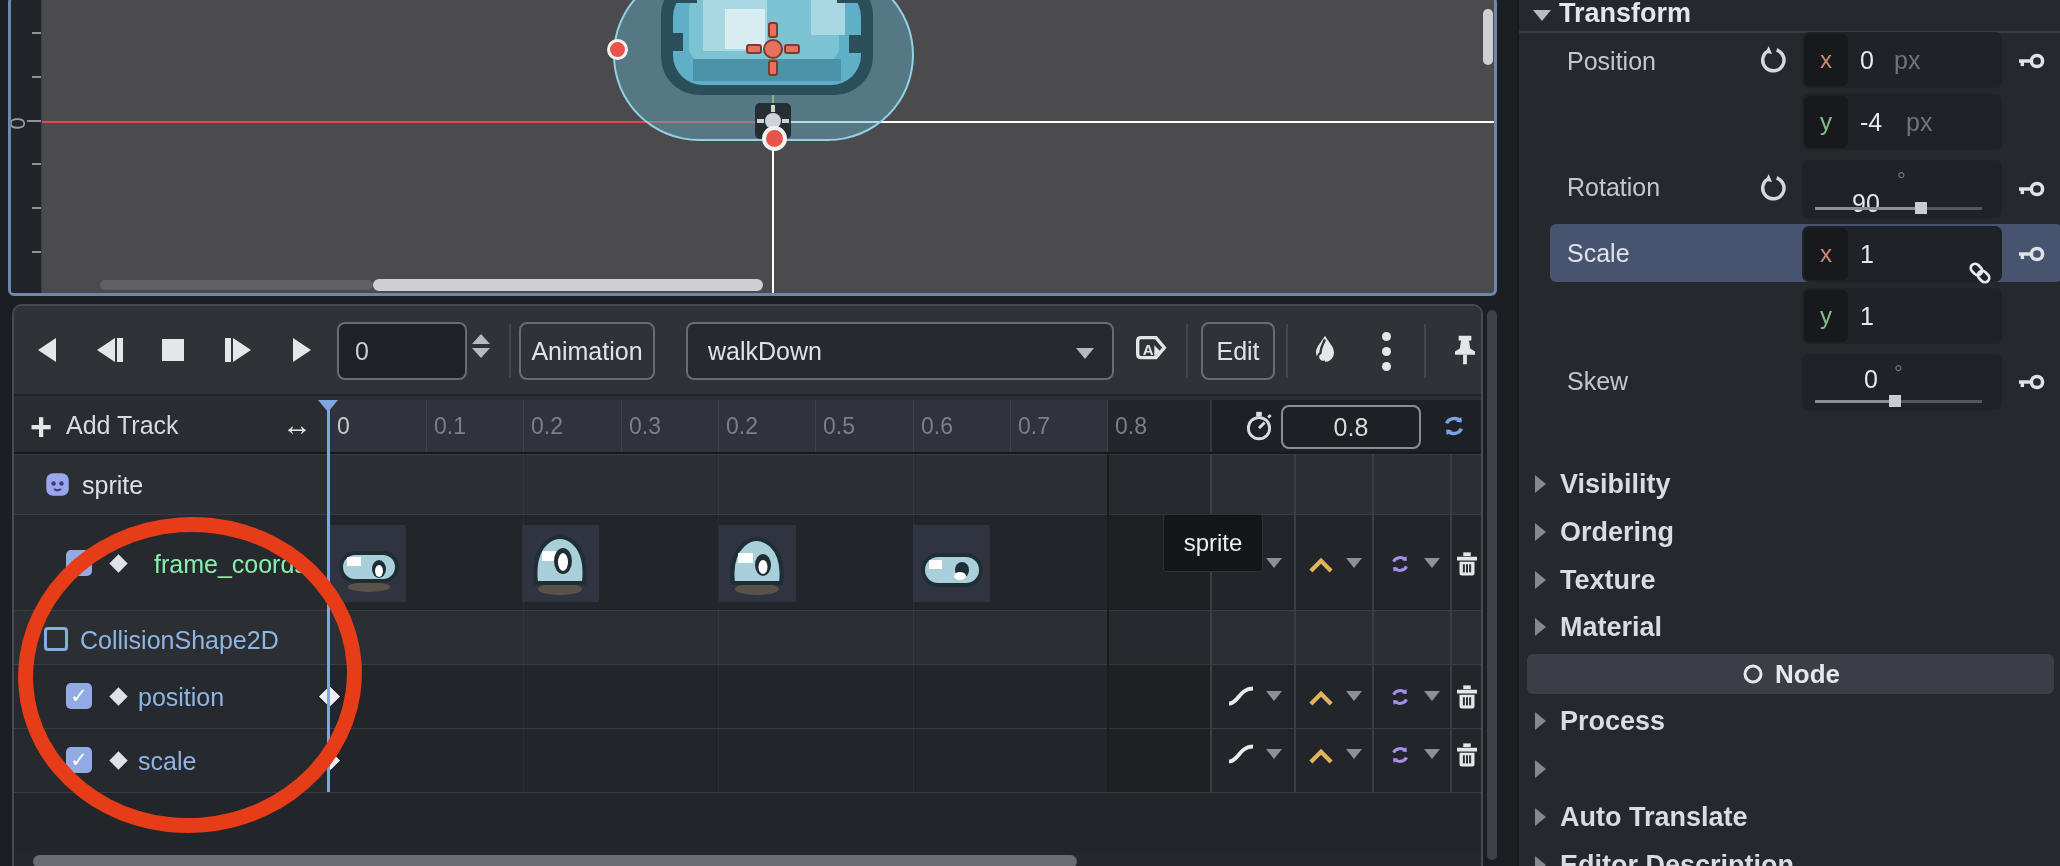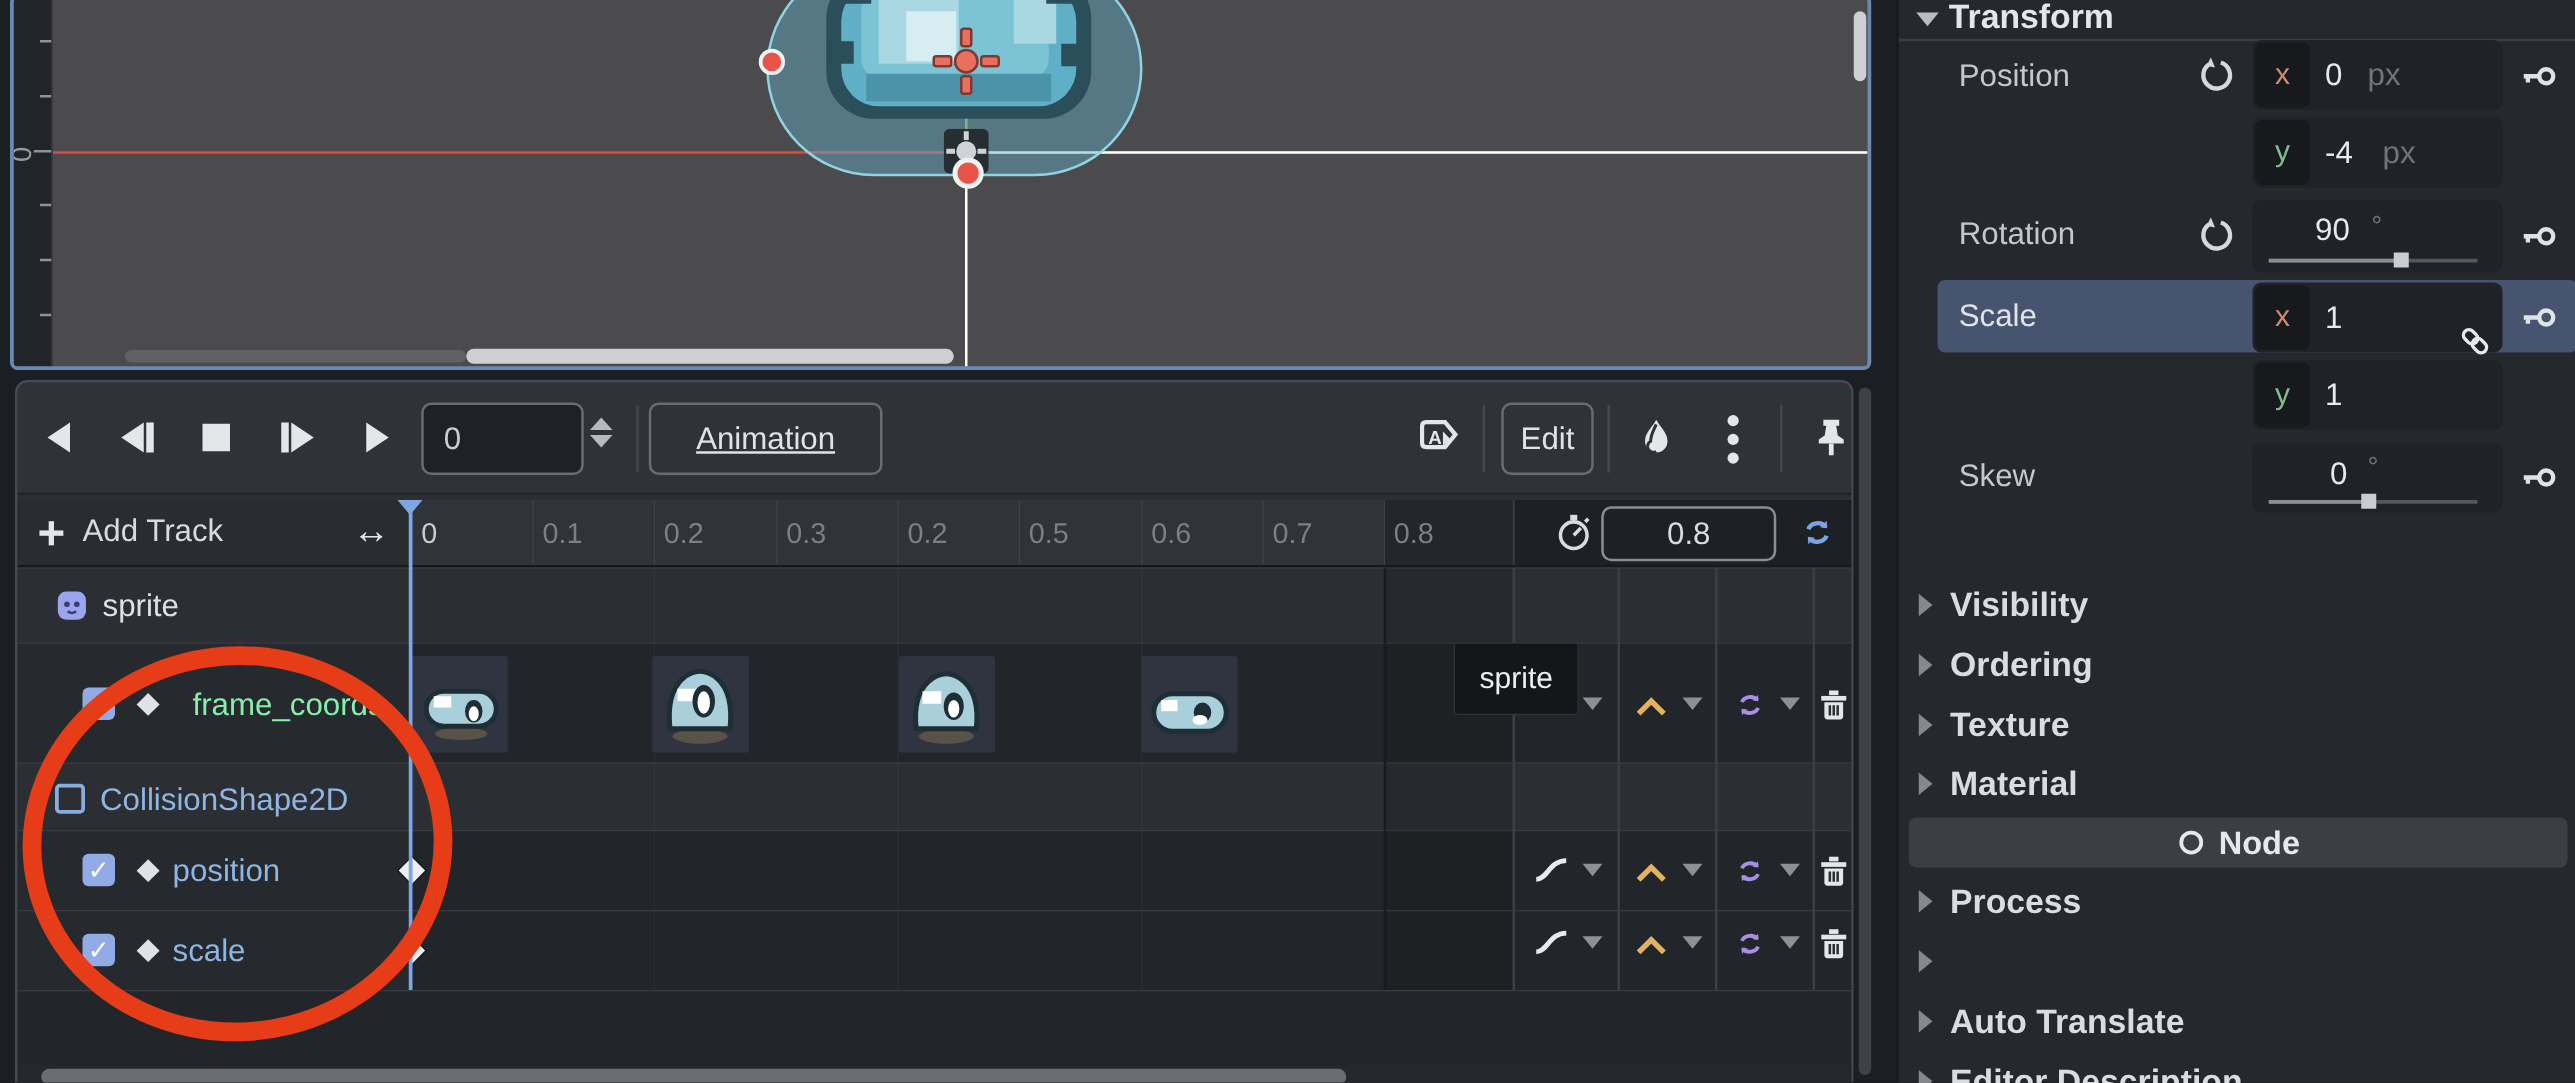--- a/index.html
+++ b/index.html
@@ -186,23 +186,27 @@
 
     <div id="time-spin" class="abs btn">
       <span>0</span>
     </div>
     <div class="abs spin-ud" style="left:458px;top:28px;">
       <div class="spin-up"></div>
         <div class="spin-dn"></div>
     </div>
     <div class="abs vsep" style="left:495px;"></div>
 
-    <button class="abs btn" style="left:505px;width:187px;text-decoration:underline;">
+    <button class="abs btn" style="left:505px;width:136px;">
       <span>Animation</span>
     </button>
+    <div class="abs btn" style="left:672px;width:428px;background:#26292e;justify-content:flex-start;padding-left:20px;">
+      <span>walkDown</span>
+      <div class="abs chev-down" style="right:18px;top:24px;position:absolute;"></div>
+    </div>
 
     <svg class="abs" style="left:1117px;top:25px;" width="40" height="40" viewBox="0 0 24 24">
       <path d="M4 6 q0-2 2-2 h9 l5 6 -5 6 h-9 q-2 0 -2-2 z" fill="none" stroke="#e4e7ea" stroke-width="2"></path>
       <text x="7" y="14.5" font-size="9" font-weight="bold" fill="#e4e7ea" font-family="Liberation Sans,sans-serif">A</text>
       <path d="M14 8.5 l3.4 3.5 -3.4 3.5 z" fill="#e4e7ea"></path>
     </svg>
     <div class="abs vsep" style="left:1172px;"></div>
     <button class="abs btn" style="left:1187px;width:74px;">
       <span>Edit</span>
     </button>
@@ -461,21 +465,21 @@
     <line x1="12.3" y1="12" x2="3" y2="12" stroke="#dfe3e7" stroke-width="2.6"></line>
     <line x1="5.5" y1="12" x2="5.5" y2="15.8" stroke="#dfe3e7" stroke-width="2.6"></line>
   </svg>
 
   <div class="abs insp-label" style="left:48px;top:173px;">Rotation</div>
   <svg class="abs" style="left:237px;top:172px;" width="32" height="32" viewBox="0 0 24 24">
     <path d="M8.5 5.5 a8 8 0 1 0 7 -1" fill="none" stroke="#d5d8dc" stroke-width="2.6"></path>
     <path d="M9.5 1.5 l-2.5 5 5 1 z" fill="#d5d8dc"></path>
   </svg>
   <div class="abs field" style="left:283px;top:160px;width:200px;height:58px;">
-    <span class="fval" style="left:50px;top:10px;">90</span>
+    <span class="fval" style="left:50px;top:29px;">90</span>
     <span class="funit" style="left:95px;top:8px;font-size:22px;">°</span>
     <div class="slider-track" style="left:13px;top:47px;width:167px;"></div>
     <div class="slider-fill" style="left:13px;top:47px;width:104px;"></div>
     <div class="slider-thumb" style="left:113px;top:42px;"></div>
   </div>
   <svg class="abs" style="left:496px;top:173px;" width="32" height="32" viewBox="0 0 24 24">
     <circle cx="16.5" cy="12" r="4.2" fill="none" stroke="#dfe3e7" stroke-width="2.6"></circle>
     <line x1="12.3" y1="12" x2="3" y2="12" stroke="#dfe3e7" stroke-width="2.6"></line>
     <line x1="5.5" y1="12" x2="5.5" y2="15.8" stroke="#dfe3e7" stroke-width="2.6"></line>
   </svg>

